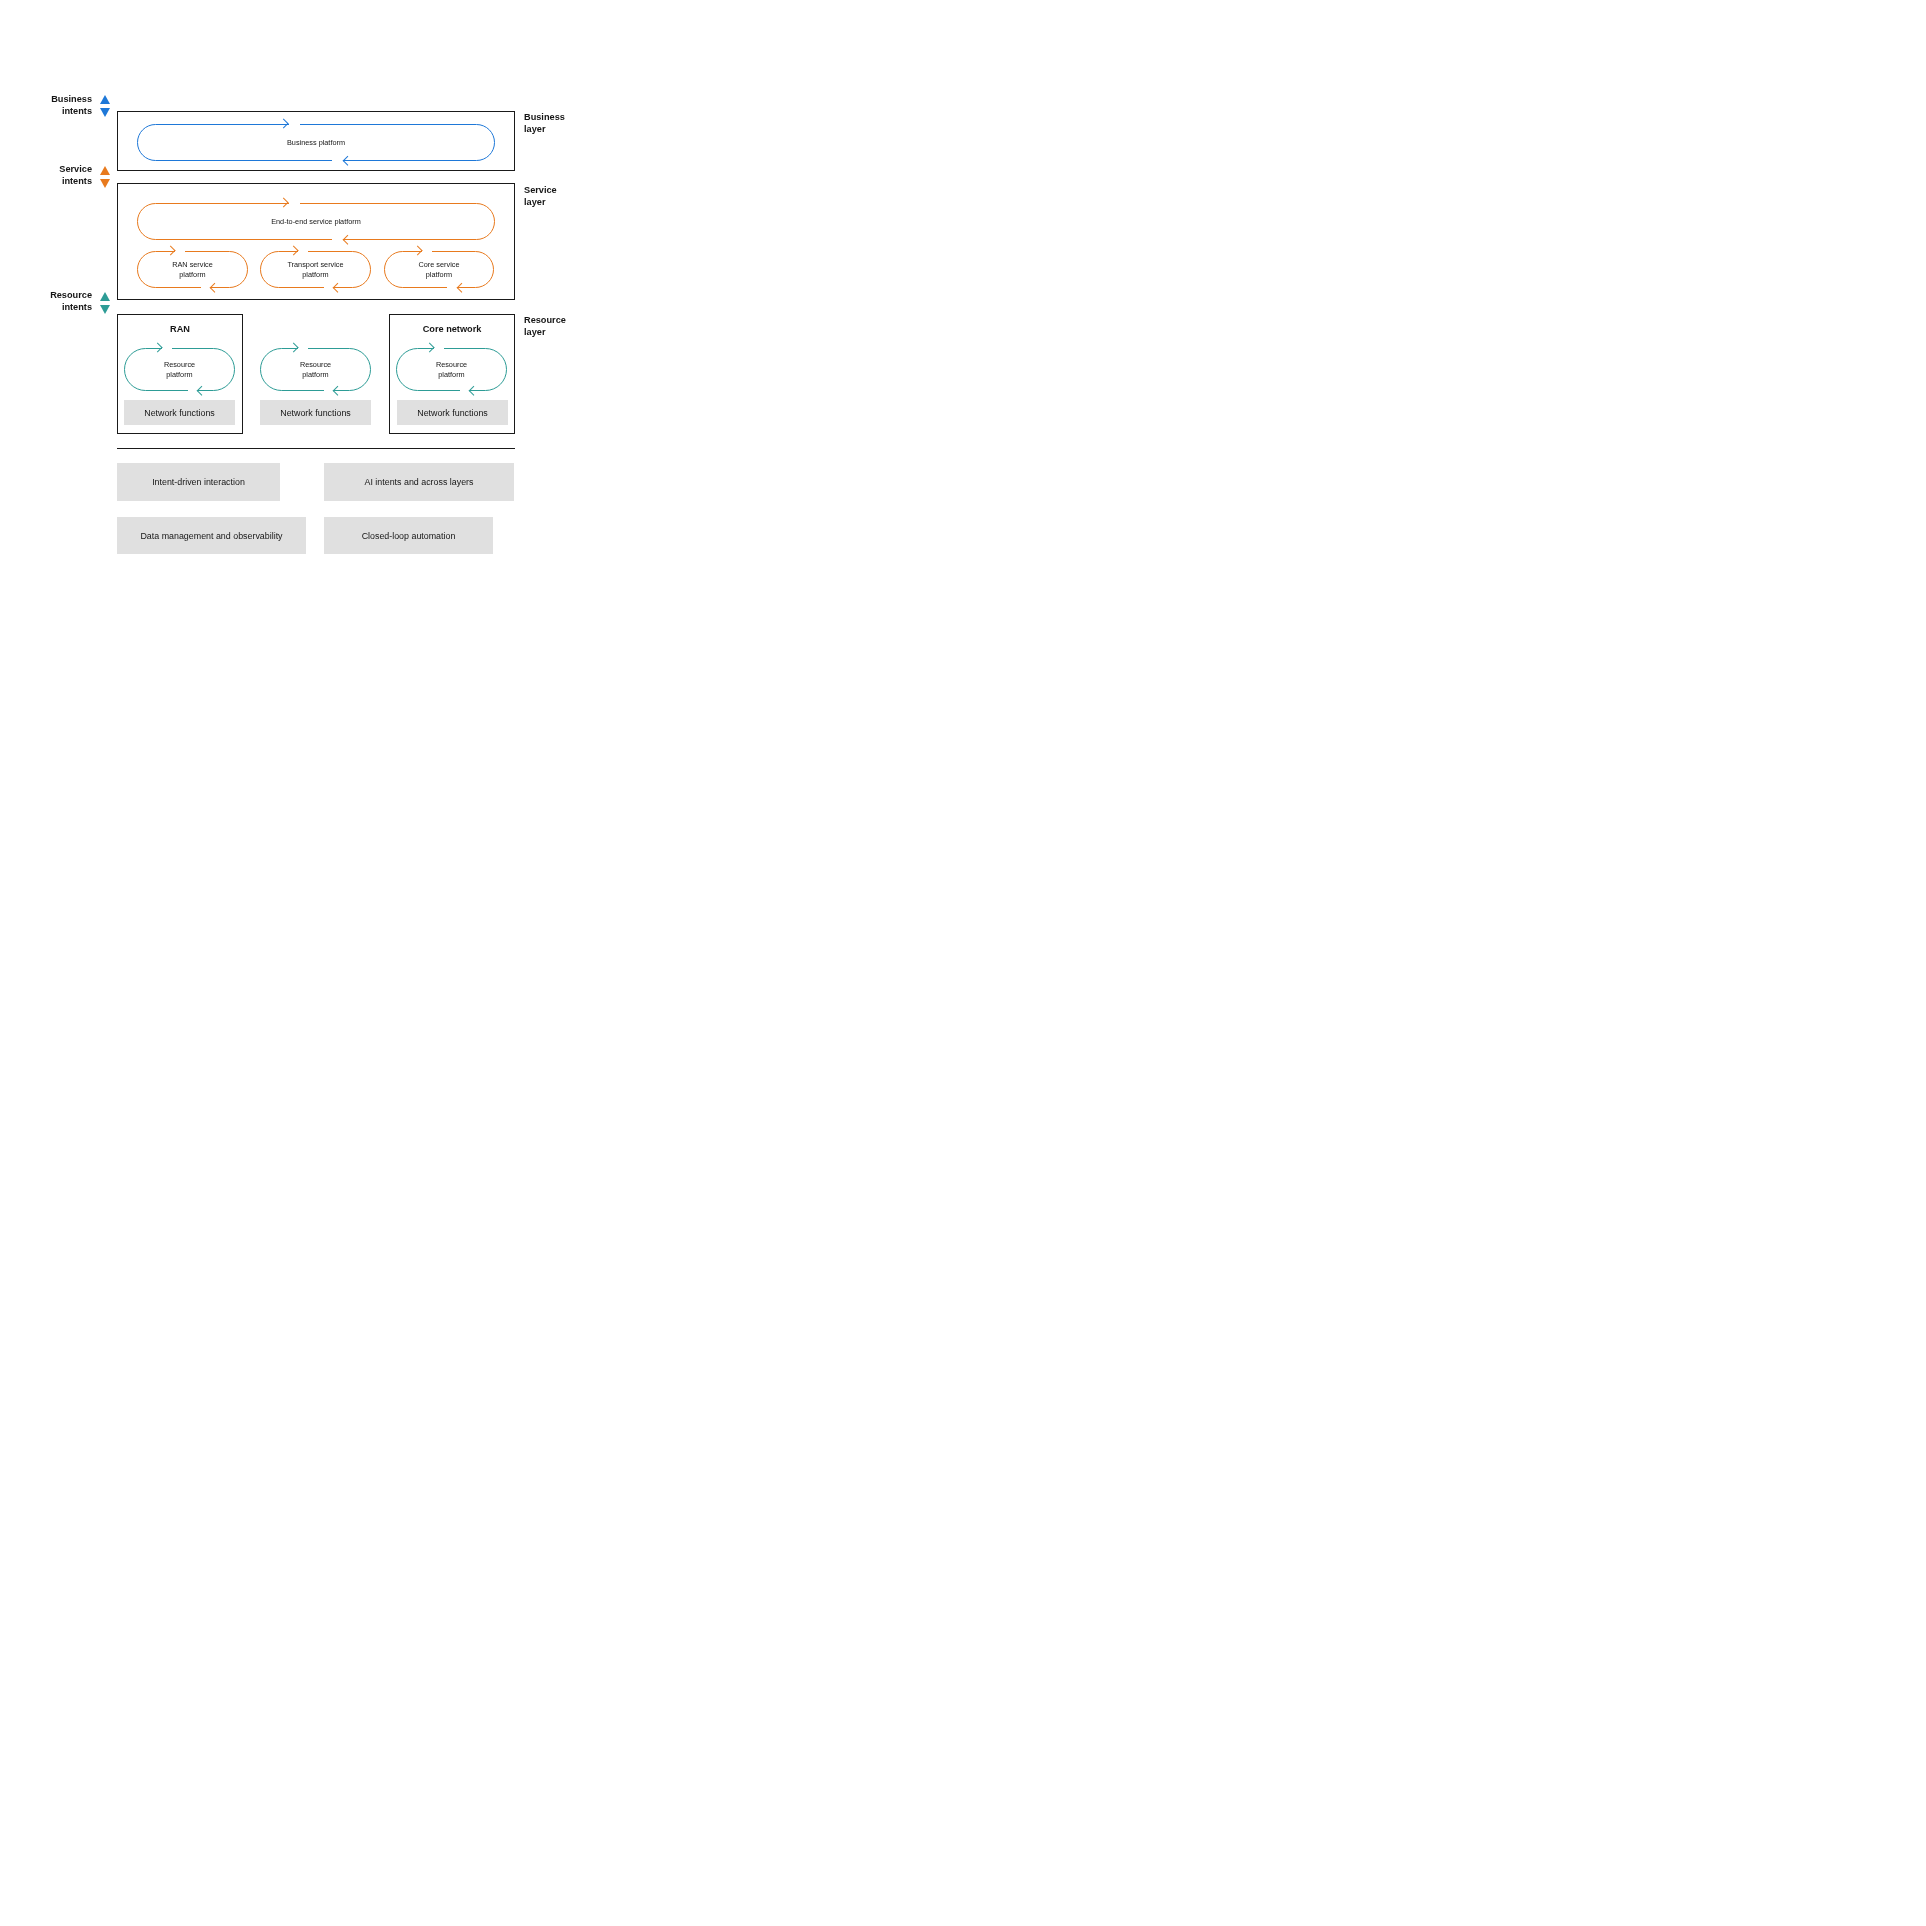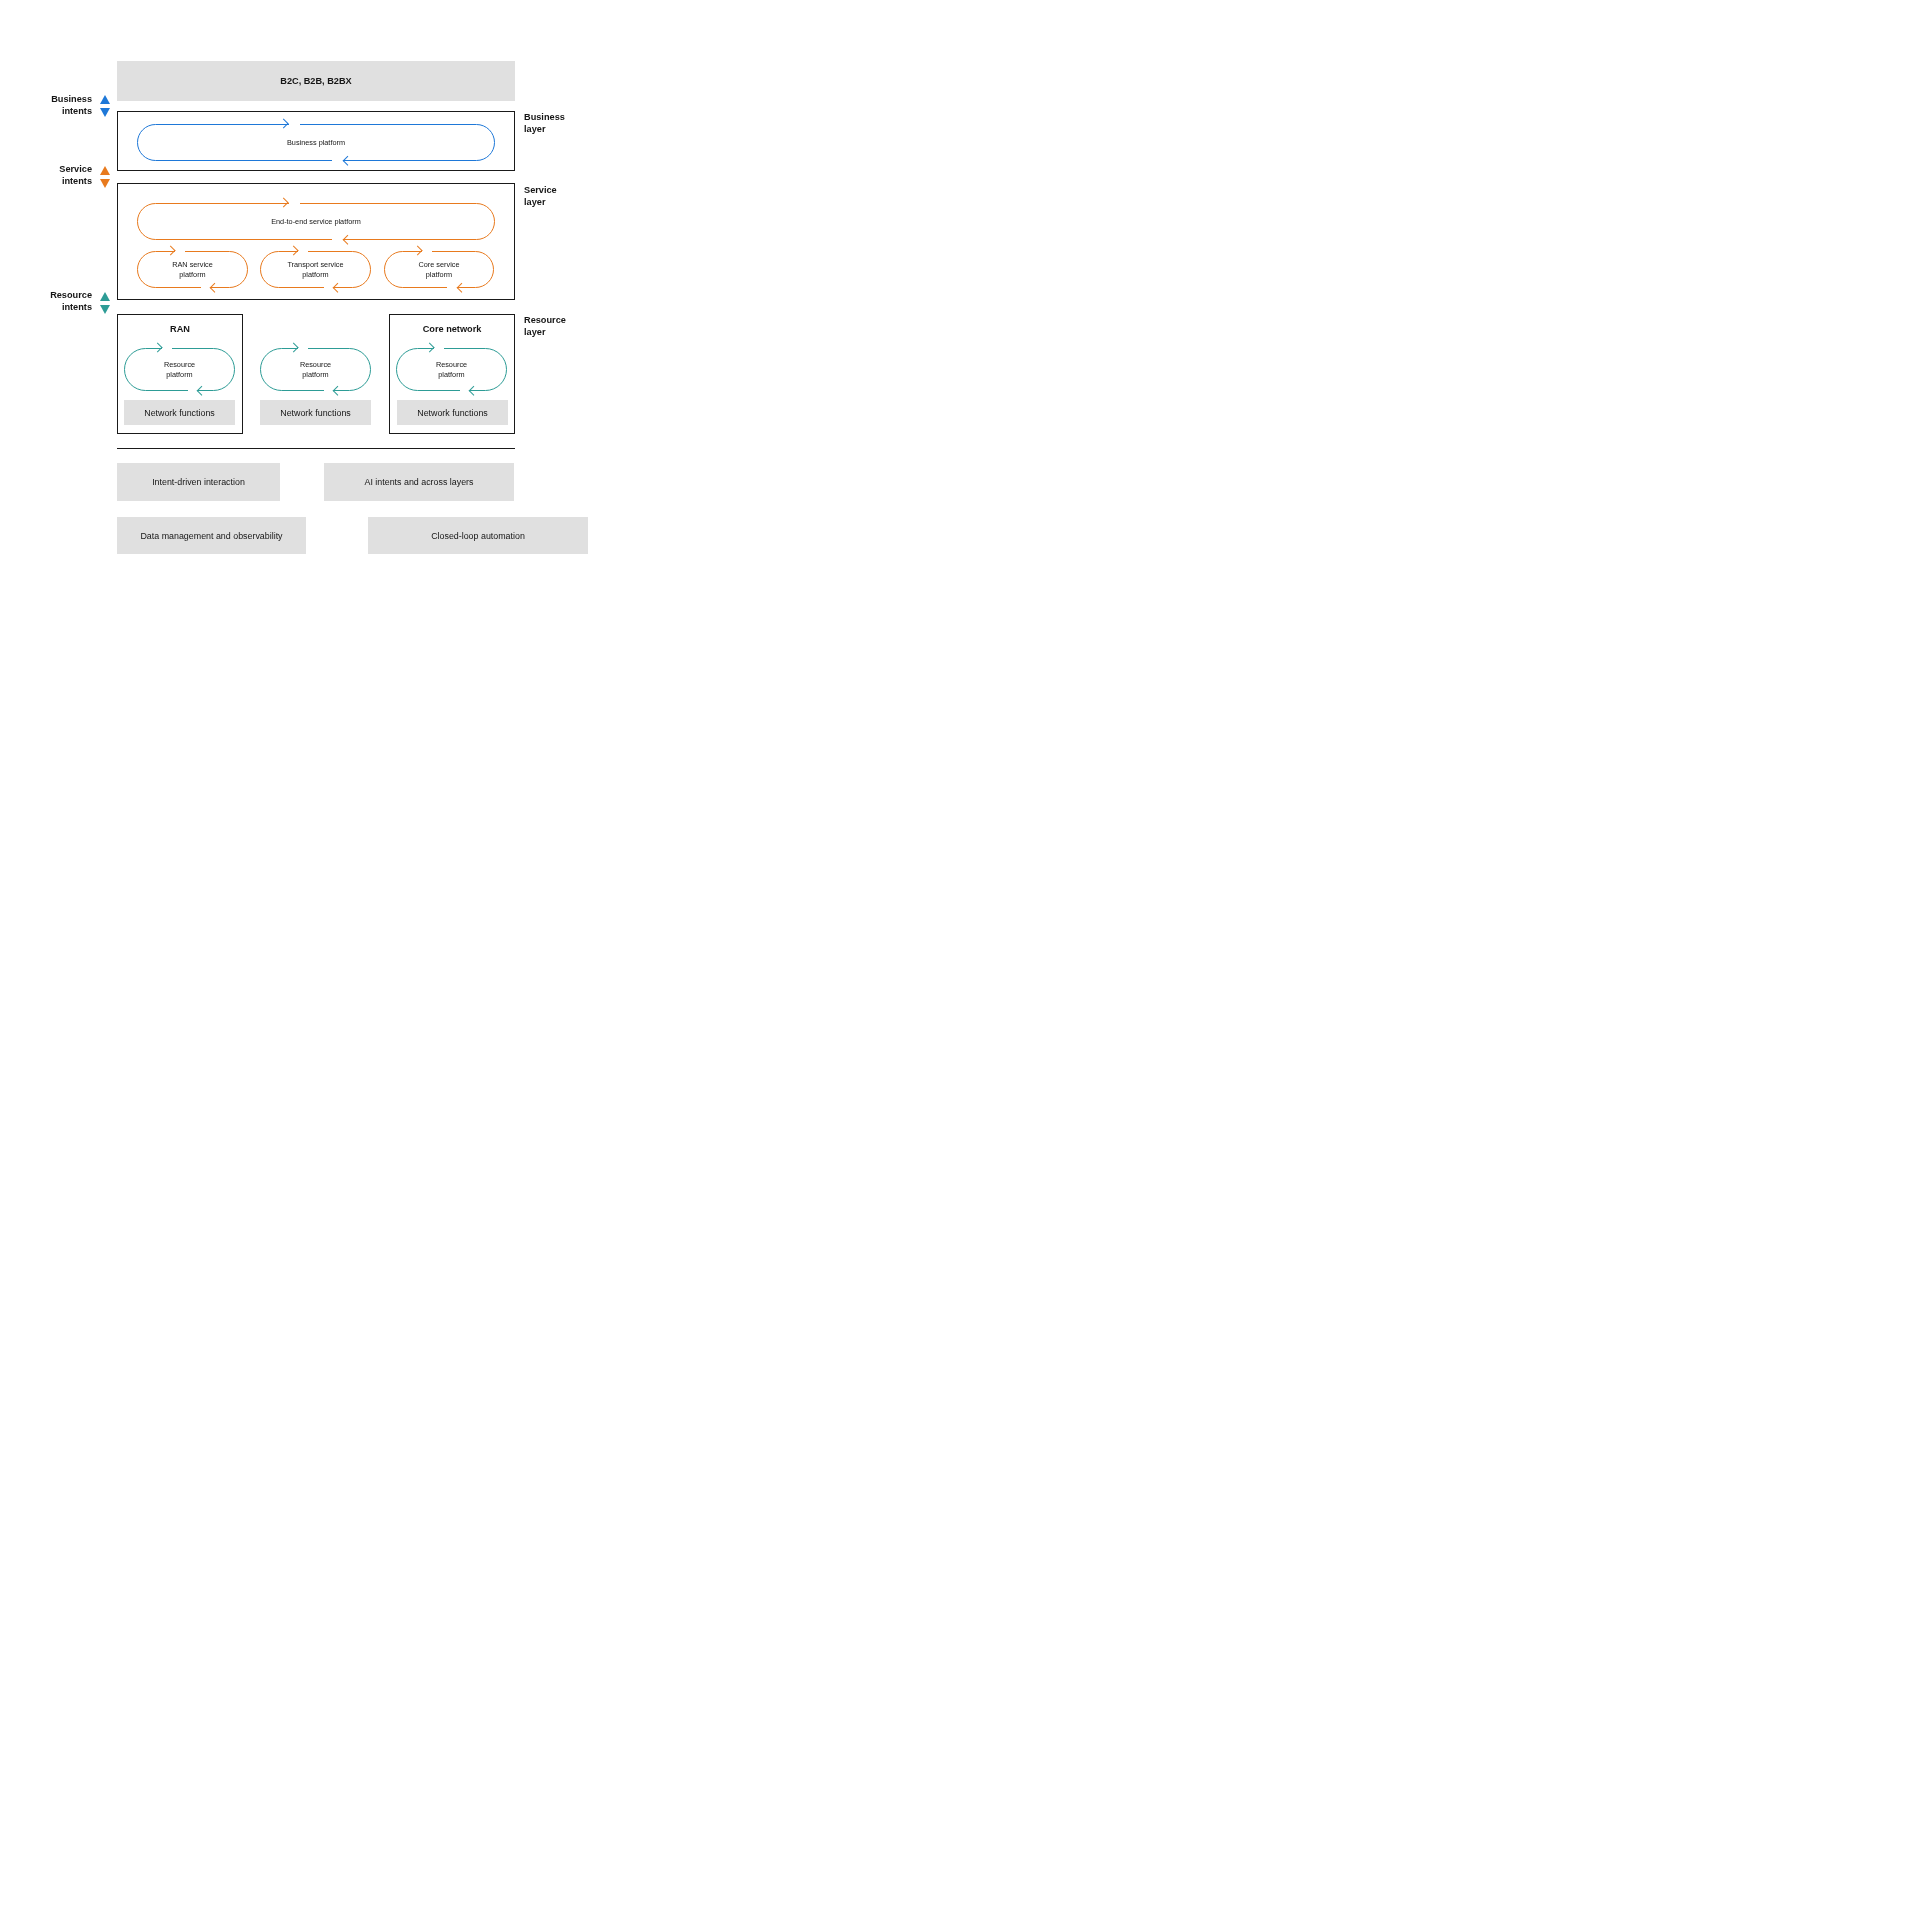--- a/index.html
+++ b/index.html
@@ -55,23 +55,20 @@
   .bar-label{font-weight:bold;font-size:9.2px;}
   .func-label,.foundation-label{font-size:8.9px;}
   .divider{position:absolute;background:#1a1a1a;}
   :root{--blue:#1e78d8;--orange:#e87a1e;--teal:#2d9c96;}
 </style>
 </head>
 <body>
 
 <div class="canvas">
 
-  <div class="graybox" style="left:117px;top:61px;width:398px;height:40px;">
-    <span class="bar-label">B2C, B2B, B2BX</span>
-  </div>
 
   <div class="intent-label" style="right:524px;top:94px;">
     <span>Business</span><br>
     <span>intents</span>
   </div>
   <span class="tri up c-blue" style="left:100px;top:95px;"></span>
   <span class="tri down c-blue" style="left:100px;top:108px;"></span>
 
   <div class="layerbox" style="left:117px;top:111px;width:398px;height:60px;"></div>
   <div class="side-label" style="left:524px;top:112px;">
@@ -200,18 +197,18 @@
 
   <div class="graybox" style="left:117px;top:463px;width:163px;height:38px;">
     <span class="foundation-label">Intent-driven interaction</span>
   </div>
   <div class="graybox" style="left:324px;top:463px;width:190px;height:38px;">
     <span class="foundation-label">AI intents and across layers</span>
   </div>
   <div class="graybox" style="left:117px;top:517px;width:189px;height:37px;">
     <span class="foundation-label">Data management and observability</span>
   </div>
-  <div class="graybox" style="left:324px;top:517px;width:220px;height:37px;margin-left:44px;">
+  <div class="graybox" style="left:324px;top:517px;width:169px;height:37px;">
     <span class="foundation-label">Closed-loop automation</span>
   </div>
 
 </div>
 
 
 </body></html>

